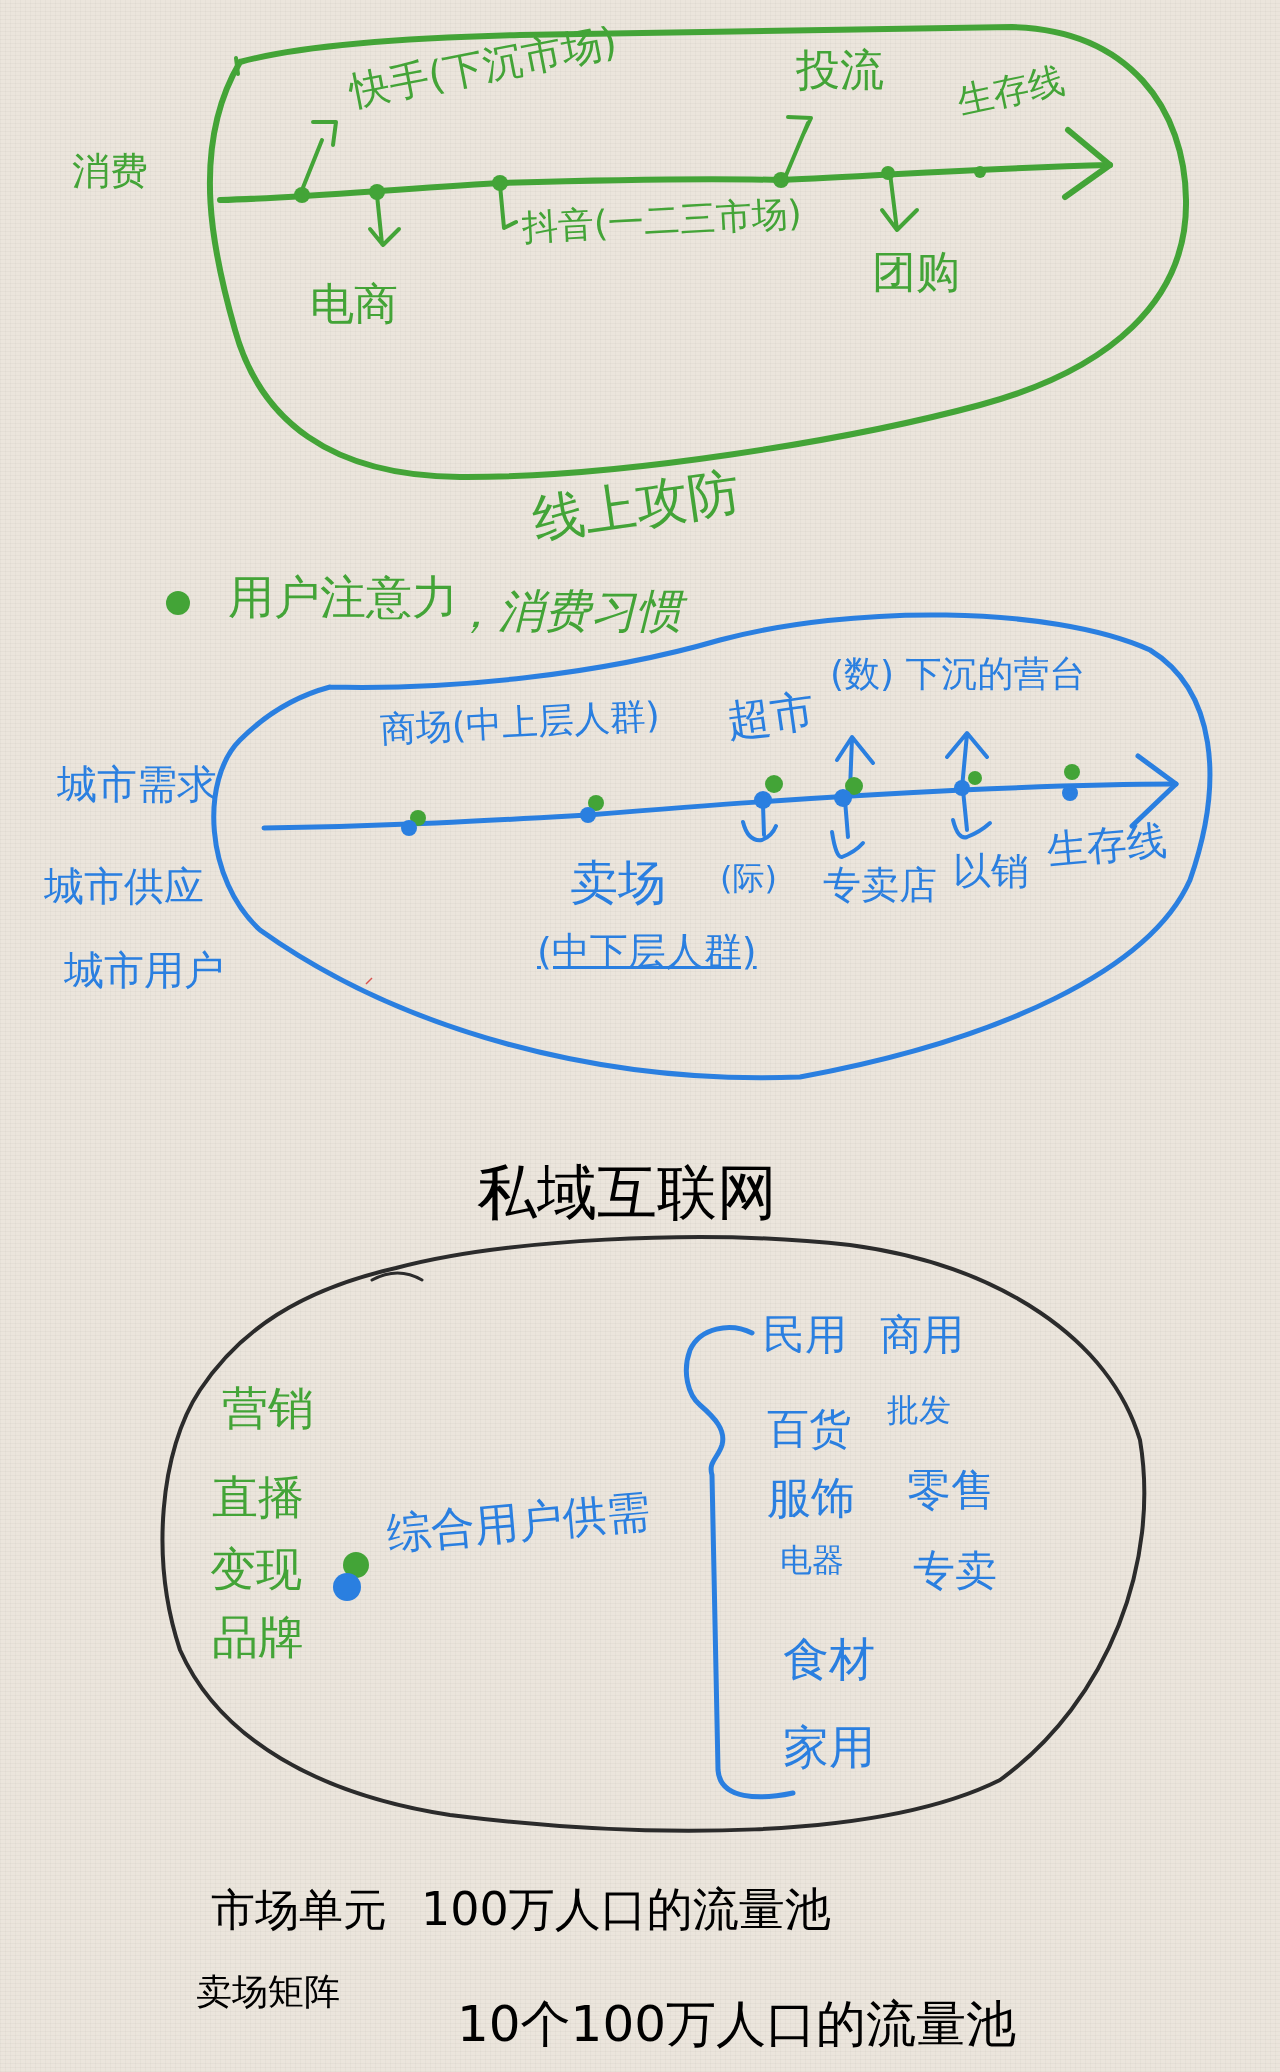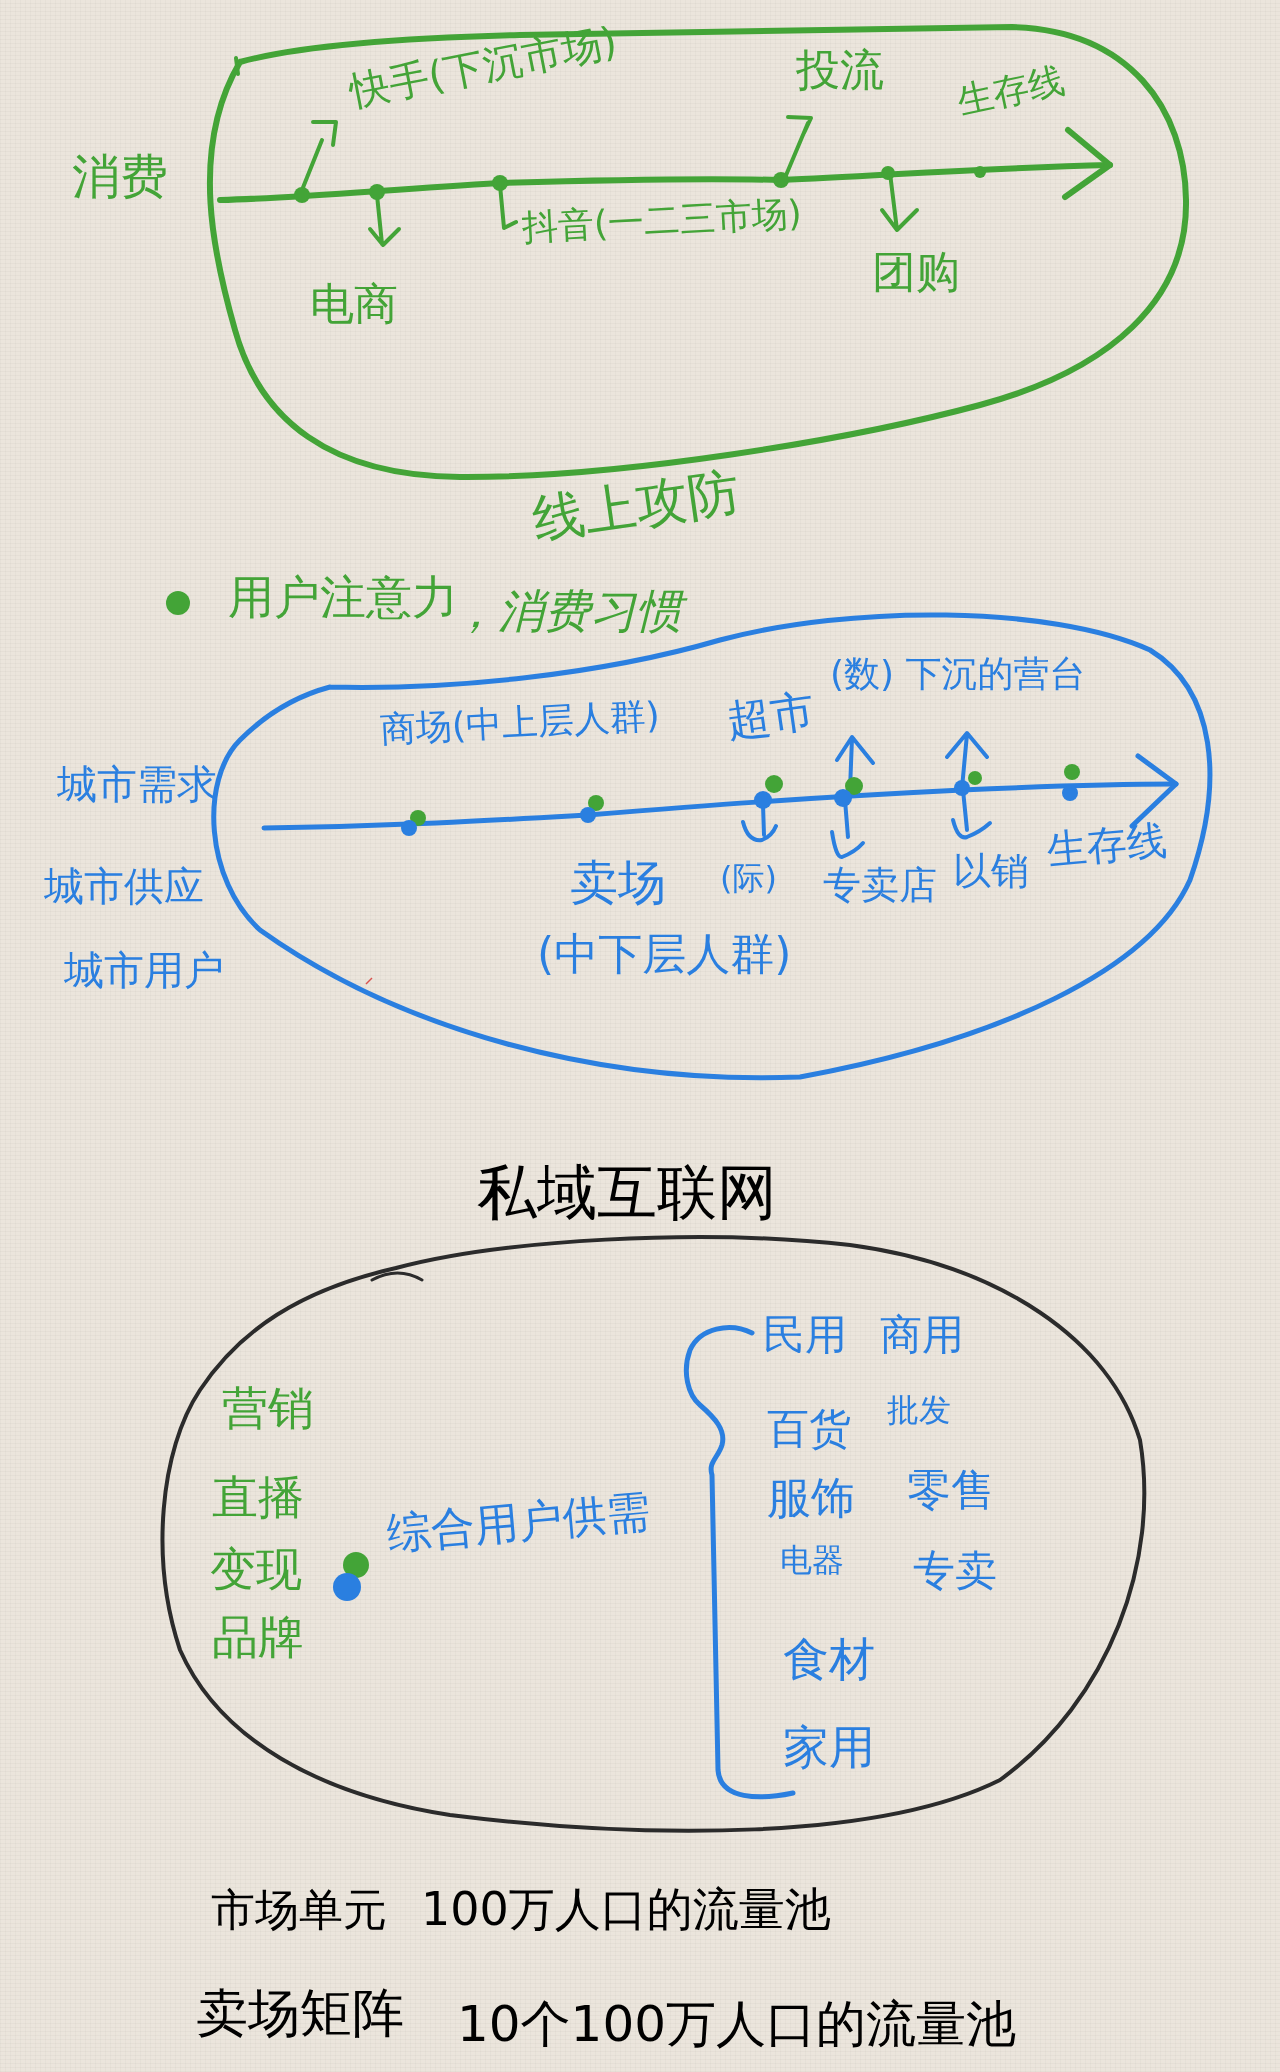--- a/index.html
+++ b/index.html
@@ -81,37 +81,37 @@
     </g>
   </g>
 
   <g stroke="#2b2b2b" fill="none" stroke-width="4" stroke-linecap="round">
     <path d="M 396 1268 C 500 1240 700 1228 850 1245 C 1000 1265 1110 1340 1140 1440 C 1160 1560 1110 1700 1000 1780 C 880 1840 650 1840 450 1815 C 320 1795 220 1740 180 1650 C 150 1560 160 1450 200 1390 C 240 1330 300 1290 396 1268"></path>
     <path d="M 372 1280 Q 398 1266 422 1280" stroke-width="3"></path>
   </g>
   <path d="M 366 984 L 372 978" stroke="#d9534f" stroke-width="1.5"></path>
 </svg>
 
-<span class="t g" style="left:72px;top:152px;font-size:48px;">消费</span>
+<span class="t g" style="left:72px;top:152px;font-size:38px;">消费</span>
 <span class="t g" style="left:350px;top:72px;font-size:40px;transform:rotate(-11deg);">快手(下沉市场)</span>
 <span class="t g" style="left:310px;top:282px;font-size:44px;">电商</span>
 <span class="t g" style="left:522px;top:210px;font-size:36px;transform:rotate(-3deg);">抖音(一二三市场)</span>
 <span class="t g" style="left:796px;top:48px;font-size:44px;">投流</span>
 <span class="t g" style="left:872px;top:250px;font-size:44px;">团购</span>
 <span class="t g" style="left:958px;top:84px;font-size:36px;transform:rotate(-12deg);">生存线</span>
 <span class="t g" style="left:533px;top:494px;font-size:52px;transform:rotate(-8deg);">线上攻防</span>
 <span class="t g" style="left:228px;top:574px;font-size:46px;">用户注意力</span>
 <span class="t g" style="left:452px;top:588px;font-size:46px;font-style:italic;">，消费习惯</span>
 
 <span class="t b" style="left:57px;top:764px;font-size:40px;">城市需求</span>
 <span class="t b" style="left:44px;top:866px;font-size:40px;">城市供应</span>
 <span class="t b" style="left:64px;top:950px;font-size:40px;">城市用户</span>
 <span class="t b" style="left:380px;top:712px;font-size:36px;transform:rotate(-3deg);">商场(中上层人群)</span>
 <span class="t b" style="left:570px;top:858px;font-size:48px;">卖场</span>
-<span class="t b" style="left:537px;top:932px;font-size:44px;">(中下层人群)</span>
+<span class="t b" style="left:537px;top:932px;font-size:38px;text-decoration:underline;">(中下层人群)</span>
 <span class="t b" style="left:727px;top:700px;font-size:44px;transform:rotate(-8deg);">超市</span>
 <span class="t b" style="left:720px;top:862px;font-size:32px;">(际)</span>
 <span class="t b" style="left:823px;top:866px;font-size:38px;">专卖店</span>
 <span class="t b" style="left:953px;top:852px;font-size:38px;">以销</span>
 <span class="t b" style="left:1047px;top:830px;font-size:40px;transform:rotate(-5deg);">生存线</span>
 <span class="t b" style="left:830px;top:656px;font-size:36px;">(数) 下沉的营台</span>
 
 <span class="t k" style="left:477px;top:1162px;font-size:60px;">私域互联网</span>
 <span class="t g" style="left:222px;top:1385px;font-size:46px;">营销</span>
 <span class="t g" style="left:212px;top:1474px;font-size:46px;">直播</span>
@@ -125,14 +125,14 @@
 <span class="t b" style="left:887px;top:1394px;font-size:32px;">批发</span>
 <span class="t b" style="left:767px;top:1476px;font-size:44px;">服饰</span>
 <span class="t b" style="left:907px;top:1468px;font-size:44px;">零售</span>
 <span class="t b" style="left:780px;top:1544px;font-size:32px;">电器</span>
 <span class="t b" style="left:913px;top:1550px;font-size:42px;">专卖</span>
 <span class="t b" style="left:783px;top:1636px;font-size:46px;">食材</span>
 <span class="t b" style="left:783px;top:1724px;font-size:46px;">家用</span>
 
 <span class="t k" style="left:211px;top:1888px;font-size:44px;">市场单元</span>
 <span class="t k" style="left:421px;top:1886px;font-size:46px;">100万人口的流量池</span>
-<span class="t k" style="left:196px;top:1974px;font-size:52px;margin-top:13px;">卖场矩阵</span>
+<span class="t k" style="left:196px;top:1974px;font-size:36px;">卖场矩阵</span>
 <span class="t k" style="left:457px;top:1982px;font-size:50px;margin-top:17px;">10个100万人口的流量池</span>
 
 </body></html>

